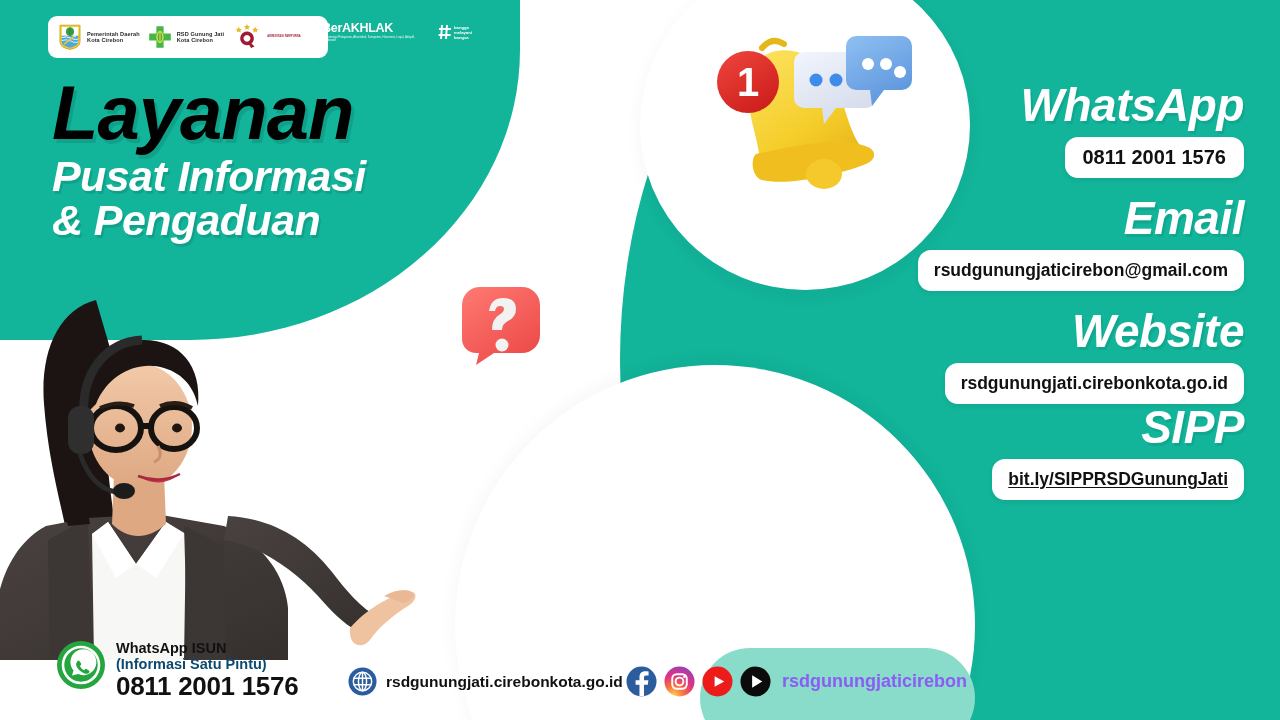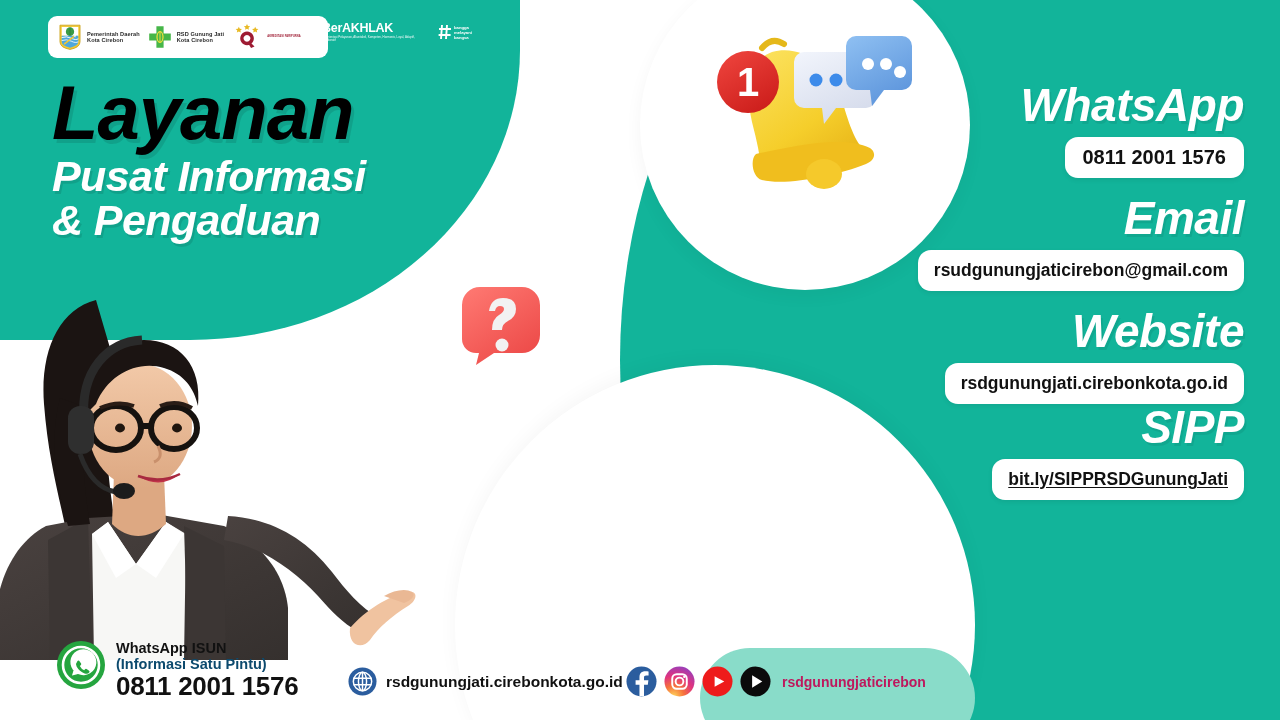--- a/index.html
+++ b/index.html
@@ -117,21 +117,21 @@
   .wa-txt .l1 { font-size:14.5px; font-weight:bold; color:#111; line-height:1.12; }
   .wa-txt .l2 { font-size:14.5px; font-weight:bold; color:#0c4a6e; line-height:1.12; }
   .wa-txt .l3 { font-size:26px; font-weight:bold; color:#111; line-height:1.05; letter-spacing:-.3px; }
 
   .web-foot { position:absolute; left:348px; bottom:24px; display:flex; align-items:center; gap:9px; }
   .globe { width:29px; height:29px; flex:none; }
   .web-foot .url { font-size:15.5px; font-weight:bold; color:#111; }
 
   .social-foot { position:absolute; left:626px; bottom:23px; display:flex; align-items:center; gap:7px; }
   .sicon { width:31px; height:31px; flex:none; }
-  .social-foot .handle { font-size:14px; font-weight:bold; color:#be185d; margin-left:4px; }
+  .social-foot .handle { font-size:18px; font-weight:bold; color:#8b5cf6; margin-left:4px; }
 </style>
 </head>
 <body>
 
 <div id="stage">
 
   <div class="teal-left"></div>
   <div class="teal-right"></div>
   <div class="white-notch"></div>
   <div class="white-notch-lower"></div>

